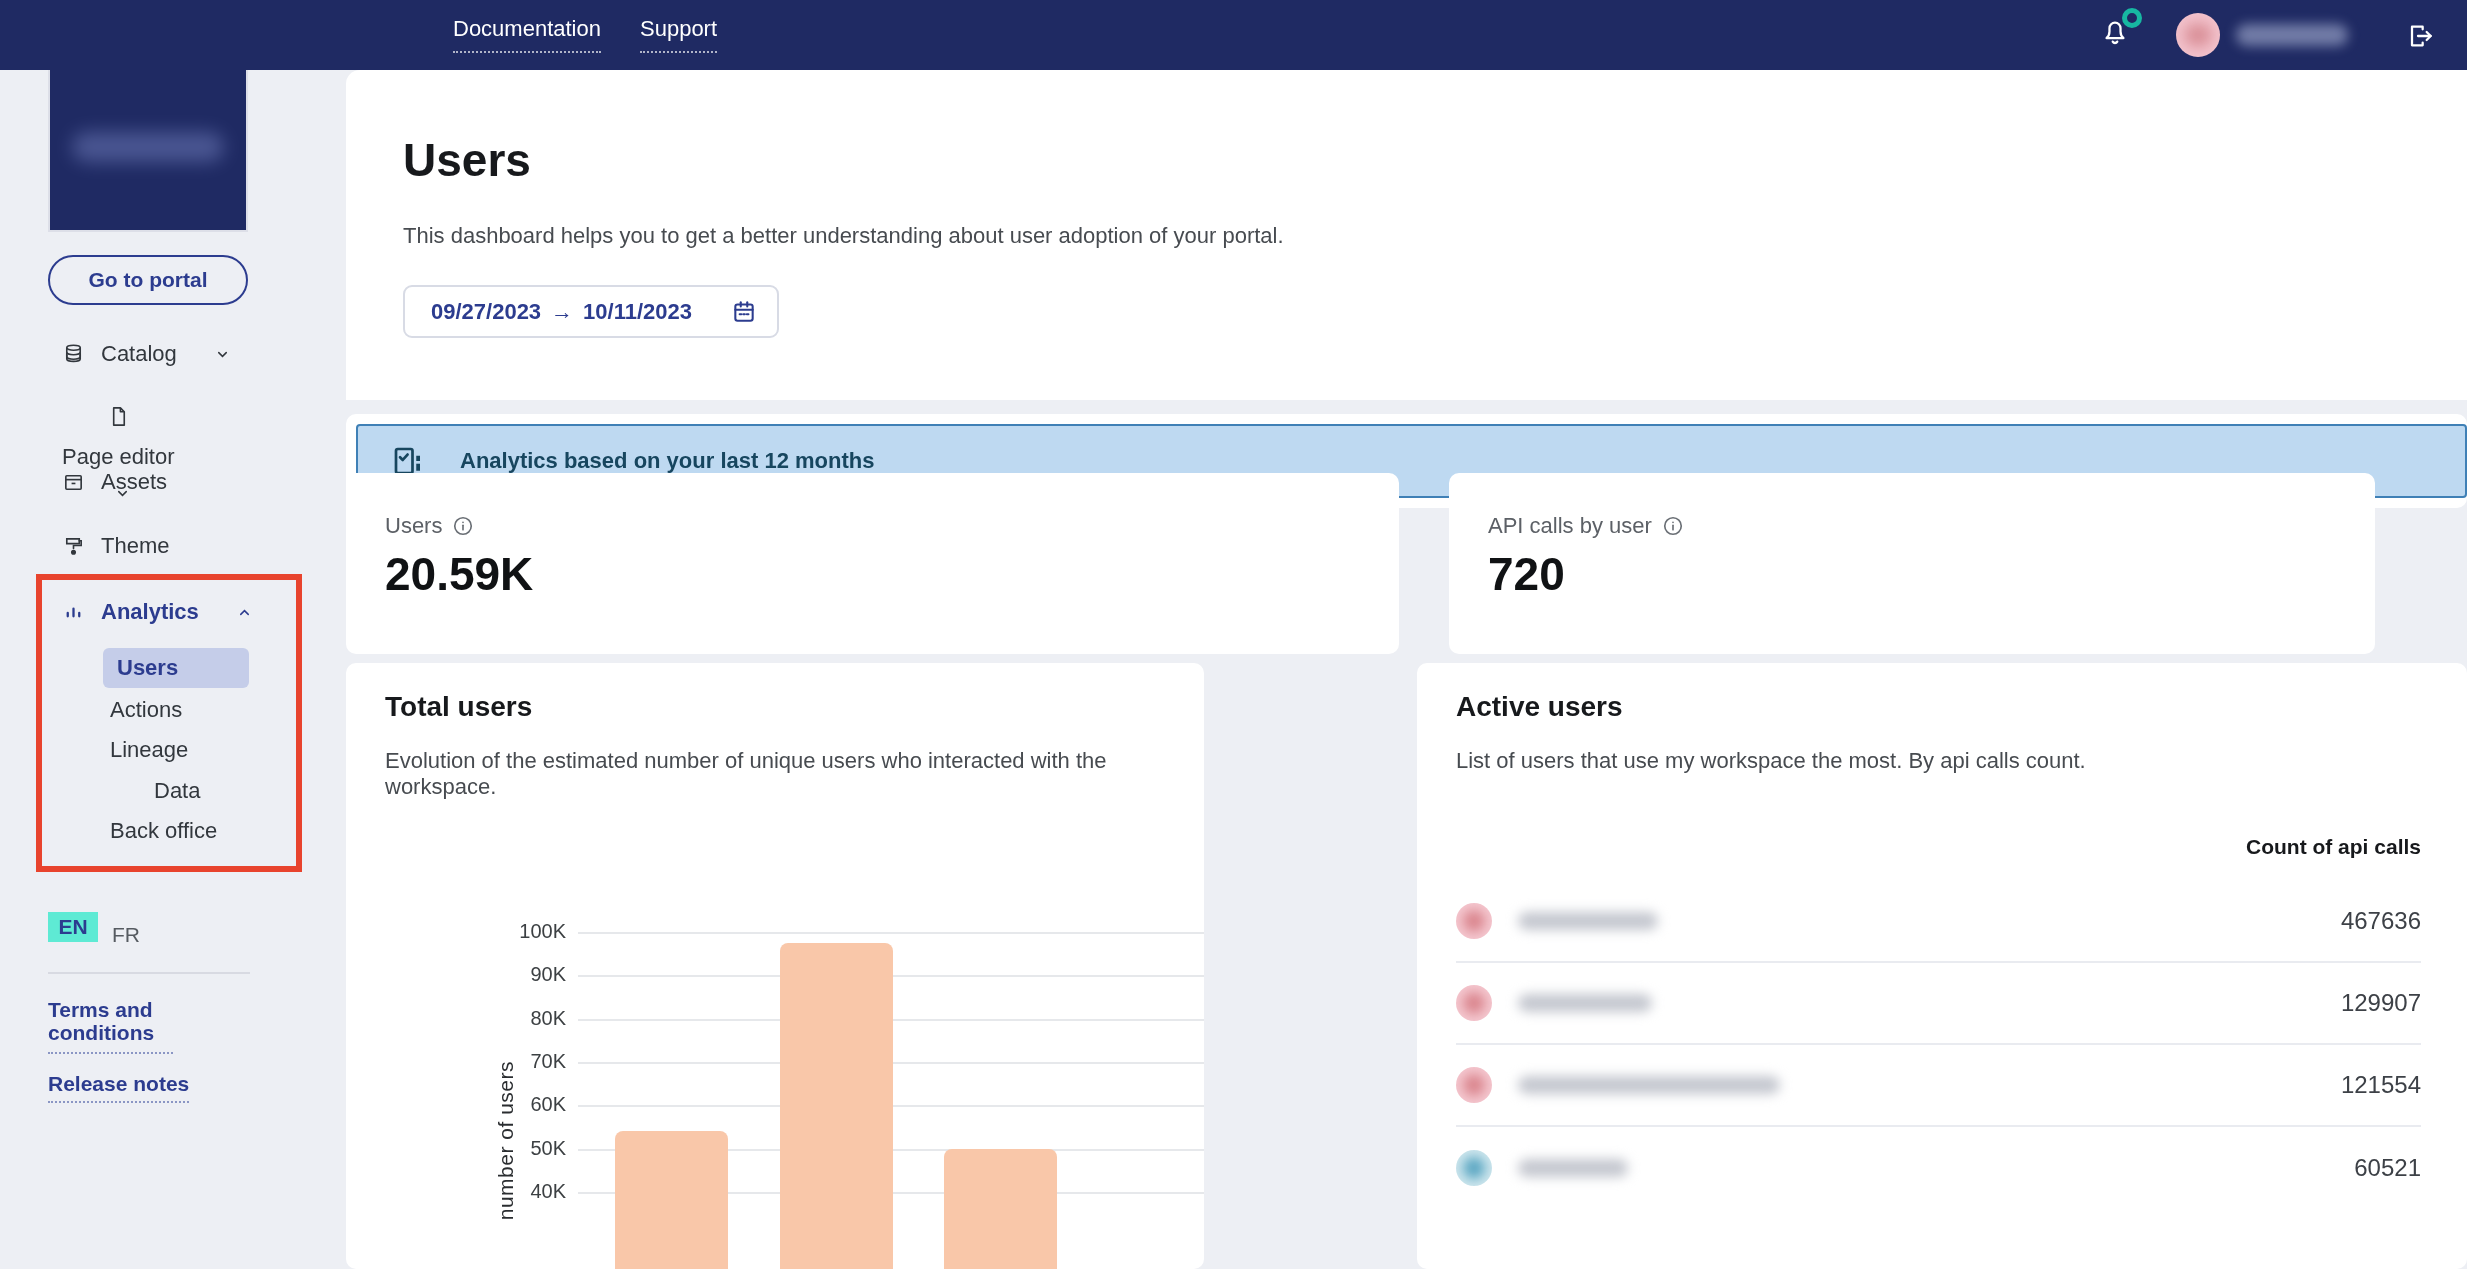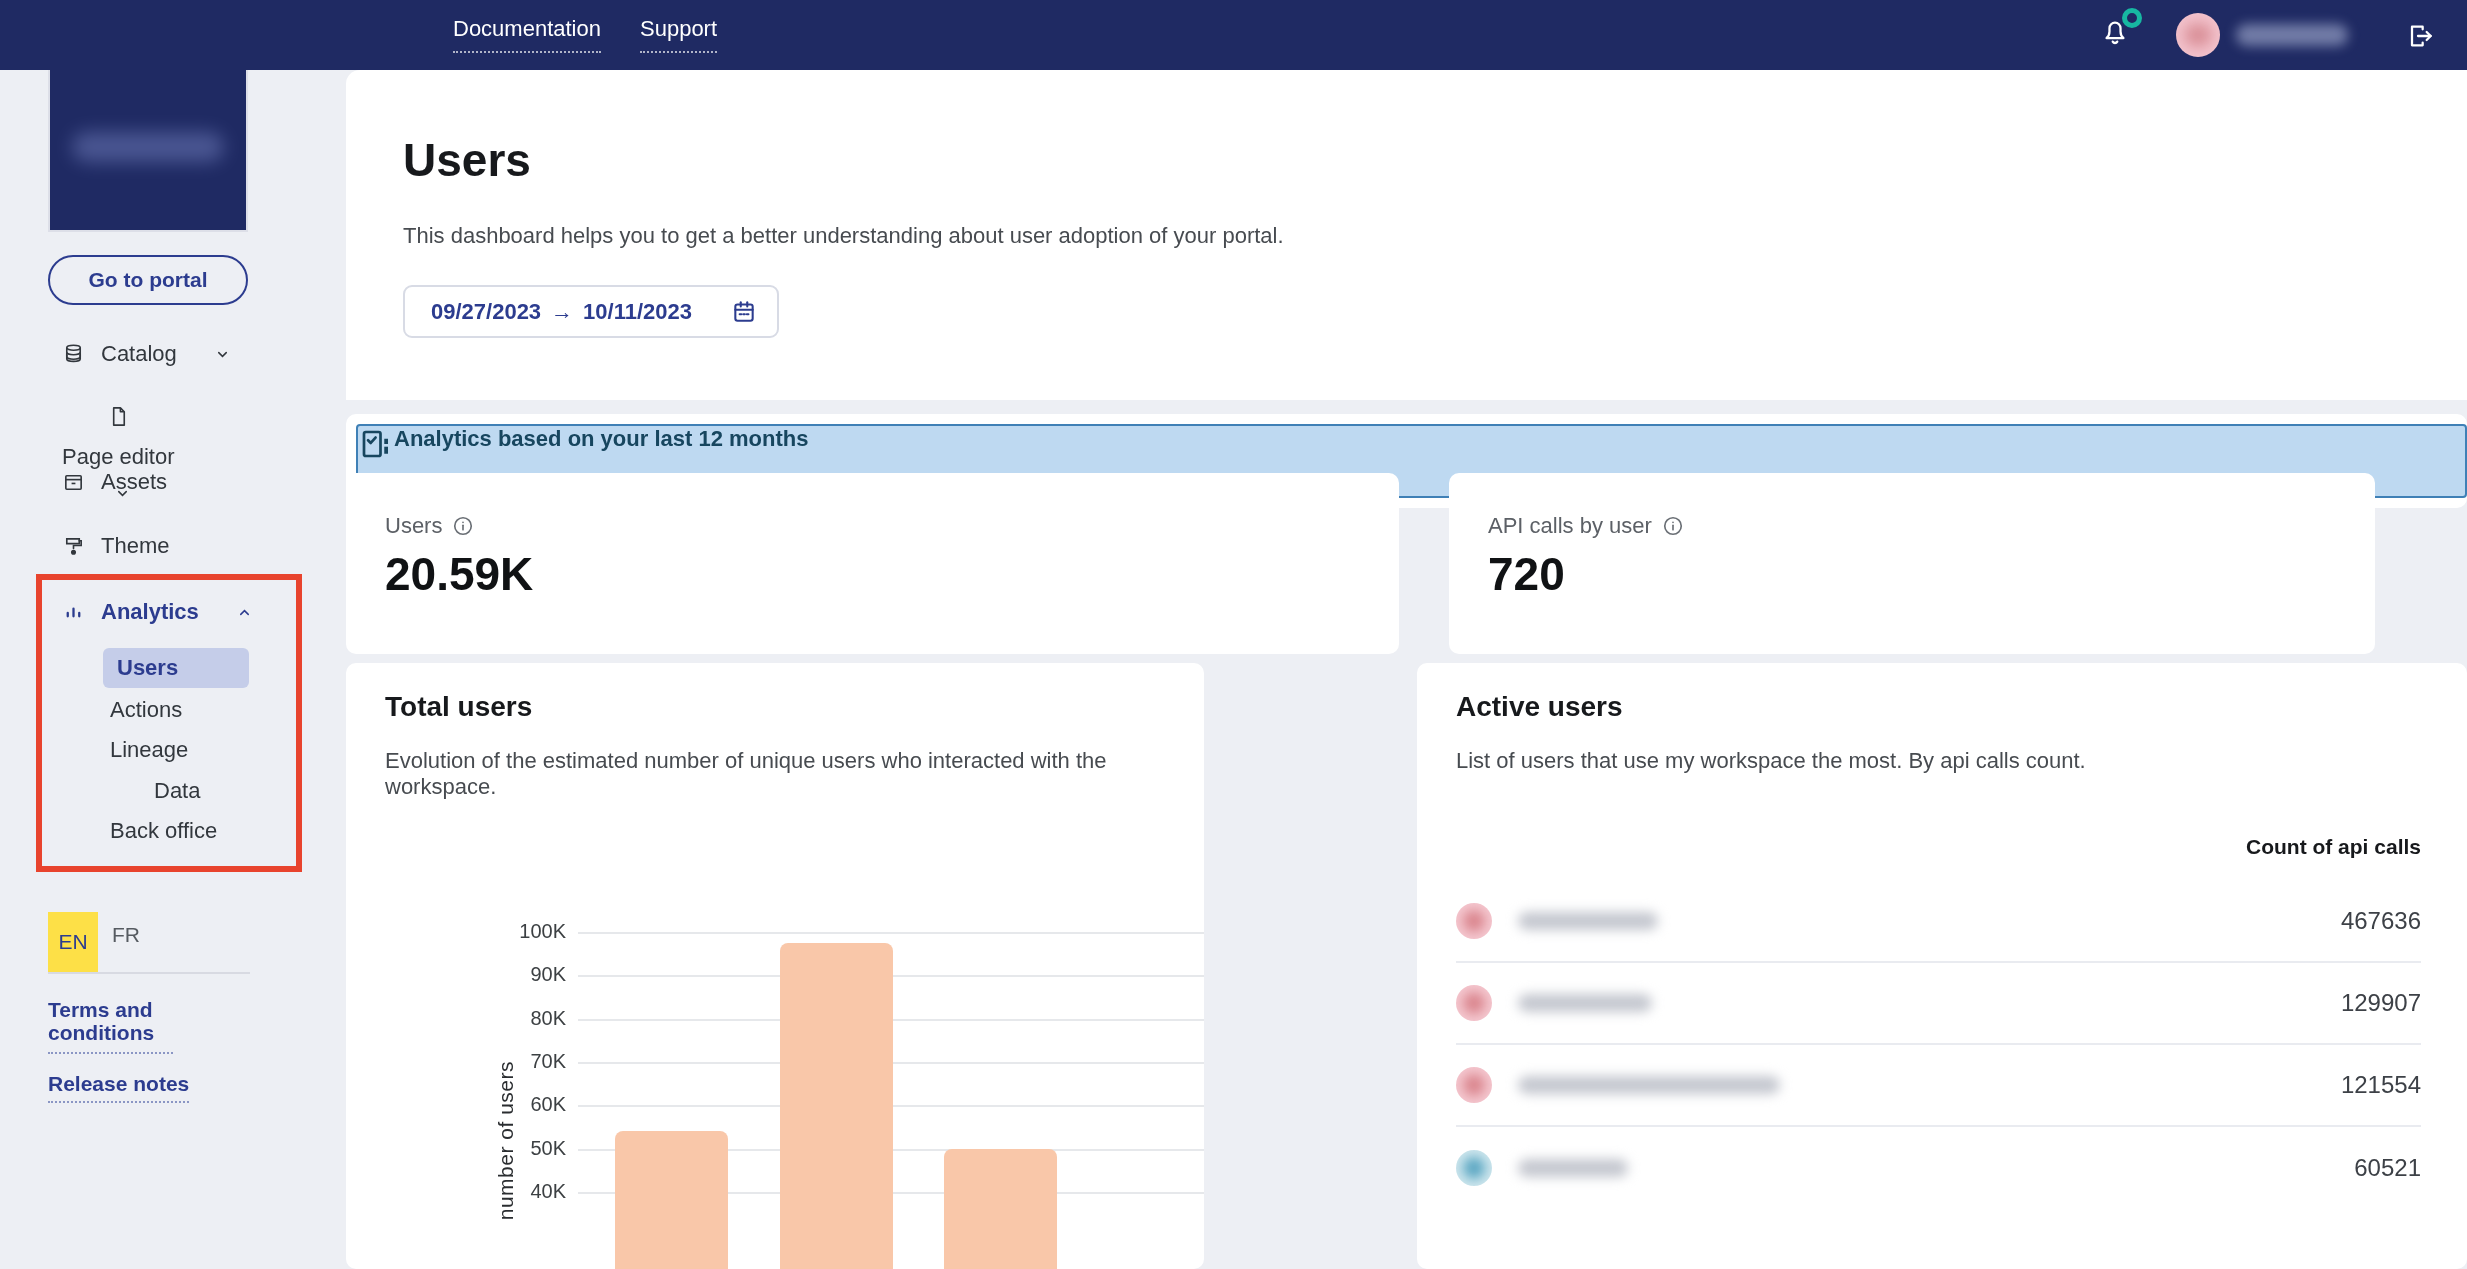--- a/index.html
+++ b/index.html
@@ -37,22 +37,22 @@
   .nav-item svg { flex:0 0 auto; }
   .ni-catalog { top:271px; } .ni-page { top:335px;flex-direction:column; } .ni-assets { top:399px; }
   .ni-theme { top:463px; } .ni-analytics { top:529px; color:#2c3c8f; font-weight:600; }
   .chev { margin-left:22px; }
   .sub-item { position:absolute; left:110px; color:#32373d; font-size:22px; cursor:pointer; }
   .sub-users { left:103px; top:578px; width:146px; padding:7px 0 7px 14px;
     background:#c5cde9; border-radius:6px; color:#2c3c8f; font-weight:600; }
   .sub-actions { top:627px; } .sub-lineage { top:667px; } .sub-data { top:708px;margin-left:44px; } .sub-back { top:748px; }
   .red-annotation { position:absolute; left:36px; top:504px; width:266px; height:298px;
     border:6px solid #e8432d; pointer-events:none; }
-  .lang-en { position:absolute; left:48px; top:842px; width:50px; height:60px; background:#fde047;
-    color:#2c3c8f; font-size:21px; font-weight:400; display:flex; align-items:center; justify-content:center; cursor:pointer; }
+  .lang-en { position:absolute; left:48px; top:842px; width:50px; height:30px; background:#5eead4;
+    color:#2c3c8f; font-size:21px; font-weight:700; display:flex; align-items:center; justify-content:center; cursor:pointer; }
   .lang-fr { position:absolute; left:112px; top:842px; height:46px; color:#565b61; font-size:21px;
     display:flex; align-items:center; cursor:pointer; }
   .side-divider { position:absolute; left:48px; top:902px; width:202px; height:0; border-top:2px solid #d8dae2; }
   .side-link { position:absolute; left:48px; color:#2c3c8f; font-size:21px; font-weight:600;
     line-height:23px; cursor:pointer; }
   .sl-terms { top:928px; width:125px; padding-bottom:8px; border-bottom:2px dotted #8b96c4; }
   .sl-release { top:1002px; padding-bottom:6px; border-bottom:2px dotted #8b96c4; }
 
   
   .main { position:absolute; left:346px; top:0; width:2121px; height:1269px; }
@@ -64,21 +64,21 @@
     border:2px solid #d8dbe5; border-radius:9px; background:#fff; display:flex;
     align-items:center; padding:0 20px 0 26px; cursor:pointer; }
   .date-text { color:#2c3c8f; font-size:22px; font-weight:600; }
   .date-arrow { color:#2c3c8f; font-size:22px; margin:0 10px; }
   .date-cal { margin-left:auto; }
 
   .banner-wrap { position:absolute; left:0; top:414px; width:2121px; height:94px;
     background:#fff; border-radius:10px; }
   .banner { position:absolute; left:10px; top:10px; width:2111px; height:74px;
     background:#bed9f1; border:2px solid #3f80b6; border-radius:4px;
-    display:flex; }
+    display:flex; align-items:center; padding-left:32px; gap:34px; }
   .banner-text { color:#17465f; font-size:22px; font-weight:600; }
 
   .card { position:absolute; background:#fff; border-radius:10px; overflow:hidden; }
   .card-metric1 { left:0; top:473px; width:1053px; height:181px; }
   .card-metric2 { left:1103px; top:473px; width:926px; height:181px; }
   .metric-label { position:absolute; left:39px; top:40px; font-size:22px; color:#5c6066;
     display:flex; align-items:center; gap:10px; }
   .metric-value { position:absolute; left:39px; top:74px; font-size:46px; font-weight:800; color:#101214; }
 
   .card-chart { left:0; top:663px; width:858px; height:606px; }

